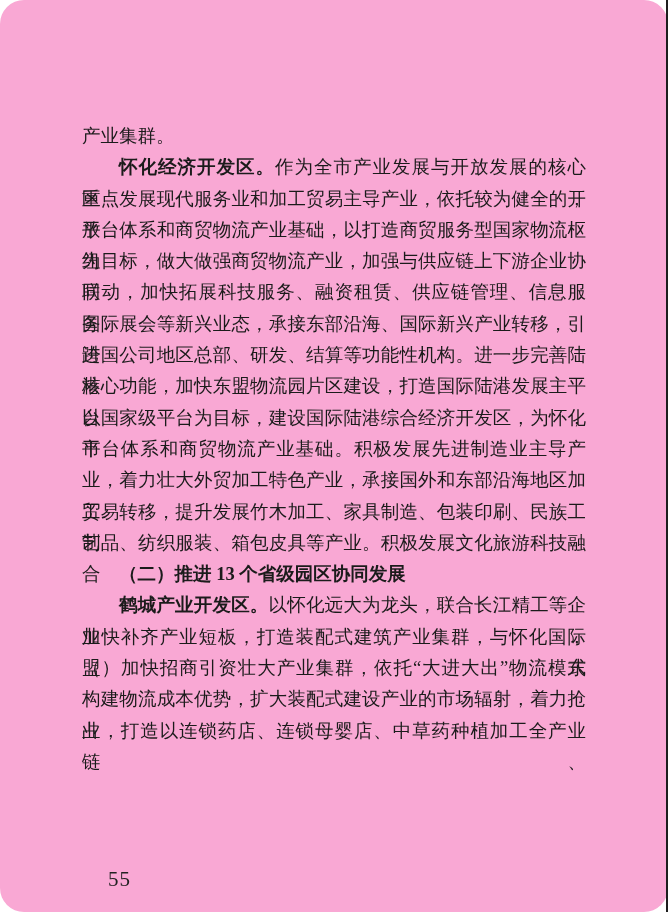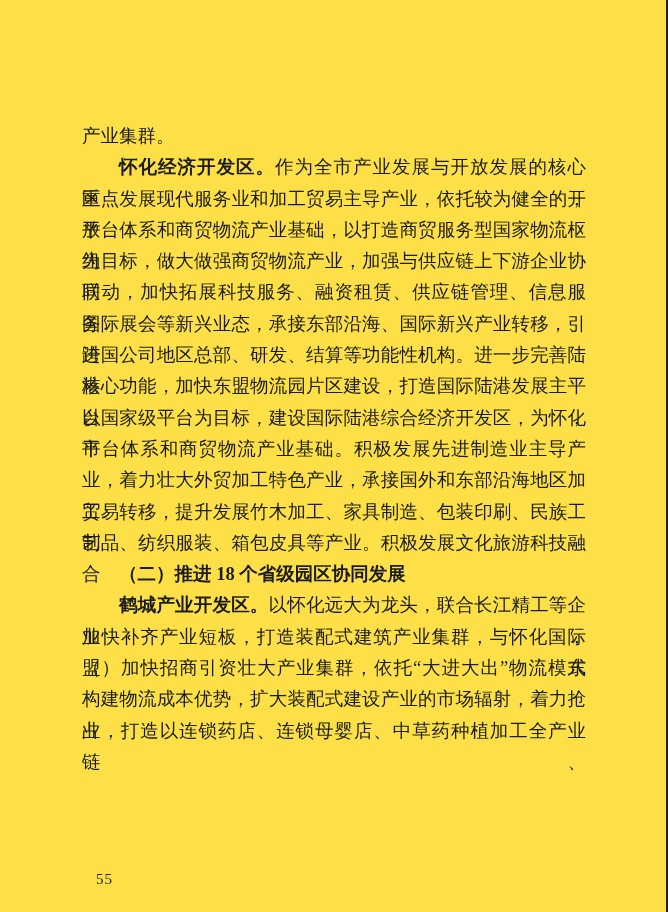--- a/index.html
+++ b/index.html
@@ -10,21 +10,22 @@
     width: 668px;
     height: 912px;
     background: #ffffff;
     position: relative;
     overflow: hidden;
     font-family: "Liberation Serif", "DejaVu Serif", serif;
   }
   .page {
     position: absolute;
     inset: 0;
-    background: #fde047;
+    background: #f9a8d4;
+    border-radius: 24px;
   }
   .edge-right {
     position: absolute;
     top: 0;
     right: 0;
     width: 2px;
     height: 912px;
     background: #1e1e1e;
   }
   .doc-body {
@@ -47,23 +48,23 @@
     text-justify: inter-character;
   }
   .line.indent {
     text-indent: 37px;
   }
   .bold {
     font-weight: 700;
   }
   .page-number {
     position: absolute;
-    left: 96px;
+    left: 108px;
     top: 869px;
-    font-size: 15px;
+    font-size: 21px;
     line-height: 20px;
     color: #222222;
     letter-spacing: 1px;
   }
 </style>
 </head>
 <body style="background: rgb(255, 255, 255);">
 
 <div class="page">
   <div class="doc-body" style="color: rgb(27, 27, 27);">
@@ -74,21 +75,21 @@
       <div class="line fill"><span>为目标，做大做强商贸物流产业，加强与供应链上下游企业协同</span></div>
       <div class="line fill"><span>联动，加快拓展科技服务、融资租赁、供应链管理、信息服务、</span></div>
       <div class="line fill"><span>国际展会等新兴业态，承接东部沿海、国际新兴产业转移，引进</span></div>
       <div class="line fill"><span>跨国公司地区总部、研发、结算等功能性机构。进一步完善陆港</span></div>
       <div class="line fill"><span>核心功能，加快东盟物流园片区建设，打造国际陆港发展主平台，</span></div>
       <div class="line fill"><span>以国家级平台为目标，建设国际陆港综合经济开发区，为怀化市</span></div>
       <div class="line fill"><span>平台体系和商贸物流产业基础。积极发展先进制造业主导产</span></div>
       <div class="line fill"><span>业，着力壮大外贸加工特色产业，承接国外和东部沿海地区加工</span></div>
       <div class="line fill"><span>贸易转移，提升发展竹木加工、家具制造、包装印刷、民族工艺</span></div>
       <div class="line fill"><span>制品、纺织服装、箱包皮具等产业。积极发展文化旅游科技融合</span></div>
-      <div class="line indent"><span class="bold">（二）推进 18 个省级园区协同发展</span></div>
+      <div class="line indent"><span class="bold">（二）推进 13 个省级园区协同发展</span></div>
       <div class="line indent fill"><span class="bold">鹤城产业开发区。</span><span>以怀化远大为龙头，联合长江精工等企业，</span></div>
       <div class="line fill"><span>加快补齐产业短板，打造装配式建筑产业集群，与怀化国际（东</span></div>
       <div class="line fill"><span>盟）加快招商引资壮大产业集群，依托“大进大出”物流模式</span></div>
       <div class="line fill"><span>构建物流成本优势，扩大装配式建设产业的市场辐射，着力抢占</span></div>
       <div class="line fill"><span>业，打造以连锁药店、连锁母婴店、中草药种植加工全产业链、</span></div>
     </div>
   <div class="page-number">55</div>
   <div class="edge-right" style="background: rgb(30, 30, 30);"></div>
 </div>
 

